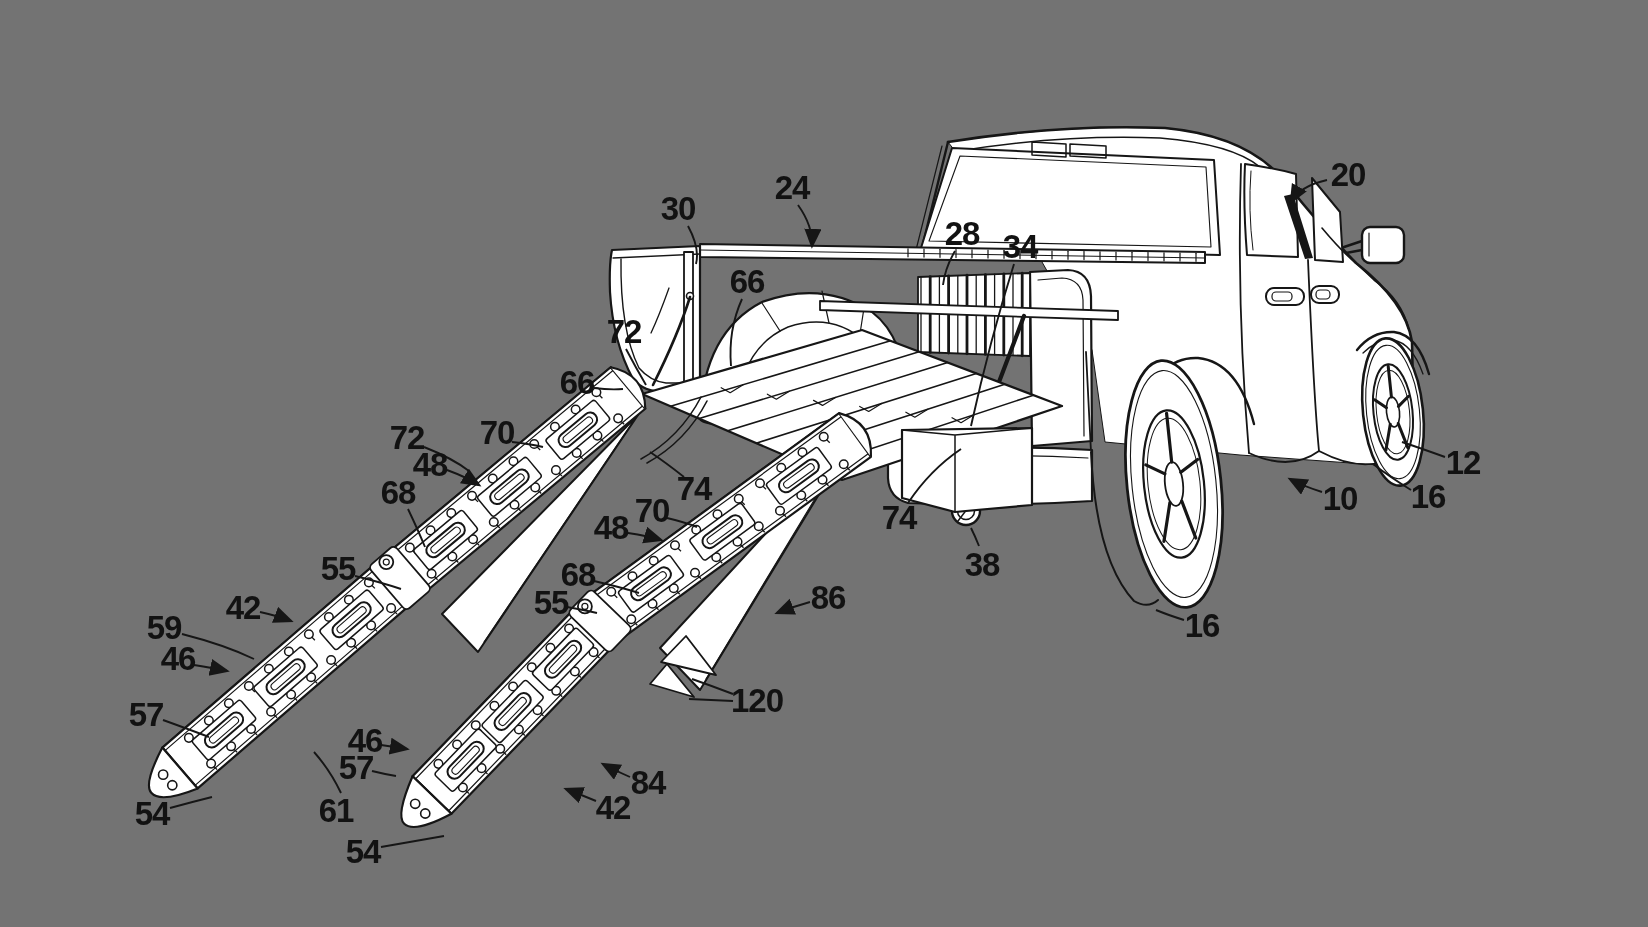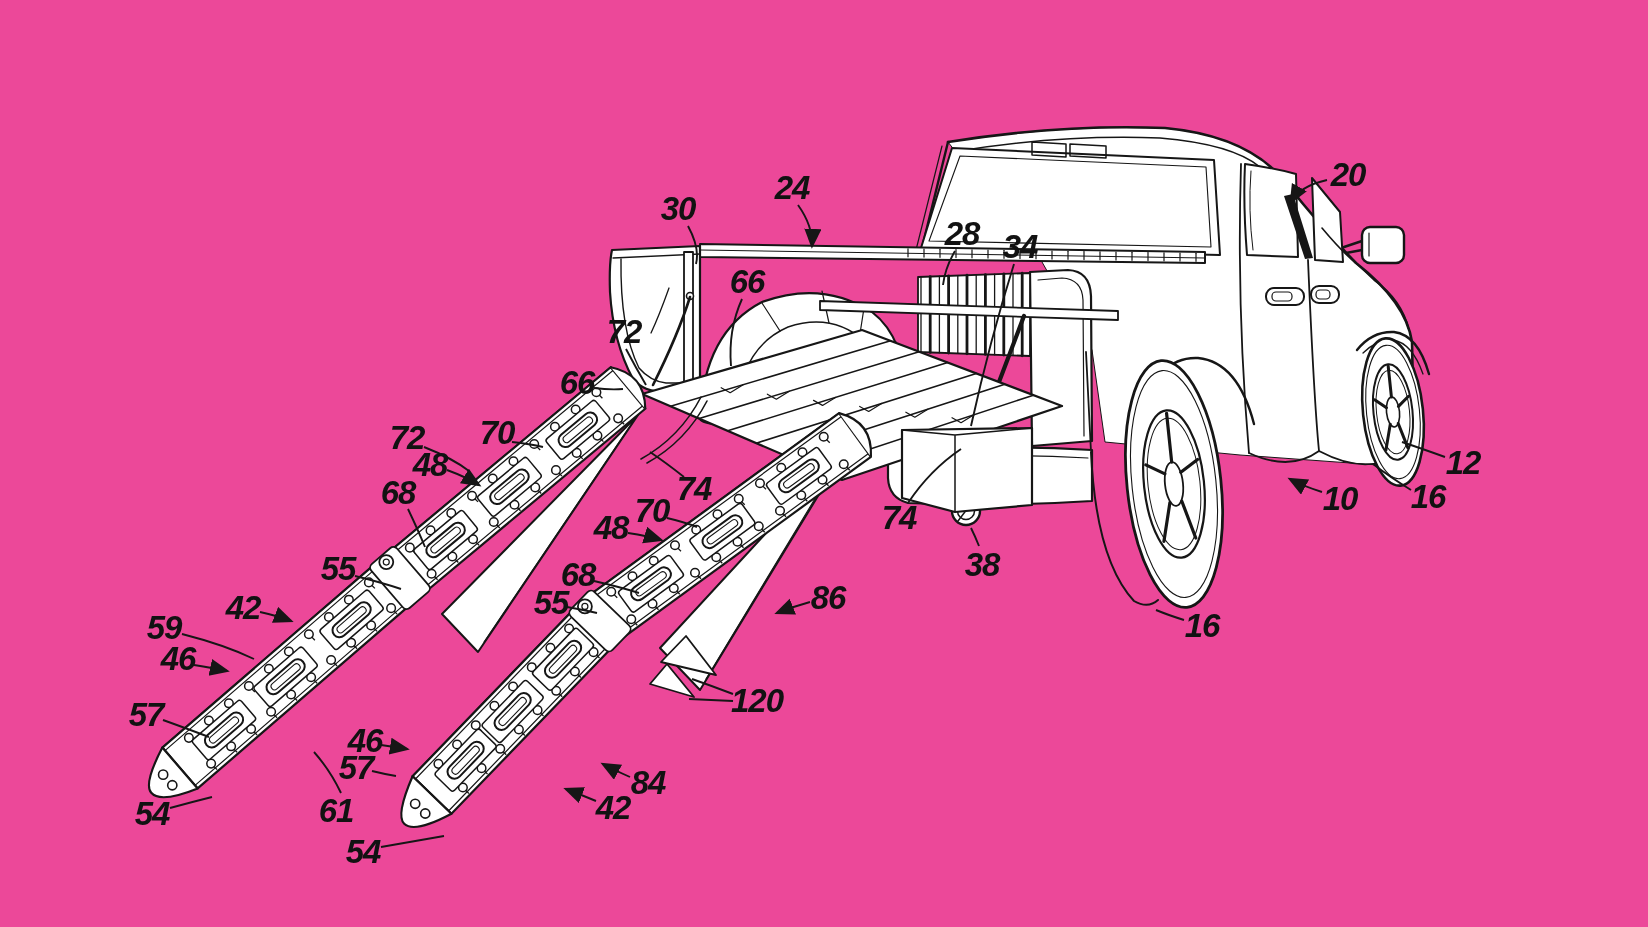--- a/index.html
+++ b/index.html
@@ -1,17 +1,17 @@
 <!DOCTYPE html>
 <html><head>
 <meta charset="utf-8">
 <style>
   html,body{margin:0;padding:0;background:#fff;}
-  #stage{position:relative;width:1648px;height:927px;background:#ec4899;overflow:hidden;
-         font-family:"Liberation Sans", sans-serif;font-style:italic;}
+  #stage{position:relative;width:1648px;height:927px;background:#737373;overflow:hidden;
+         font-family:"Liberation Sans", sans-serif;}
   svg{position:absolute;left:0;top:0;}
   .ln{fill:none;stroke:#161616;stroke-linecap:round;stroke-linejoin:round;}
   .wh{fill:#ffffff;stroke:#161616;stroke-linejoin:round;}
   .dk{fill:#161616;stroke:none;}
   text.ref{font-family:"Liberation Sans", sans-serif;font-weight:600;fill:#121212;
            letter-spacing:-1px;}
 </style>
 </head>
 <body>
 

